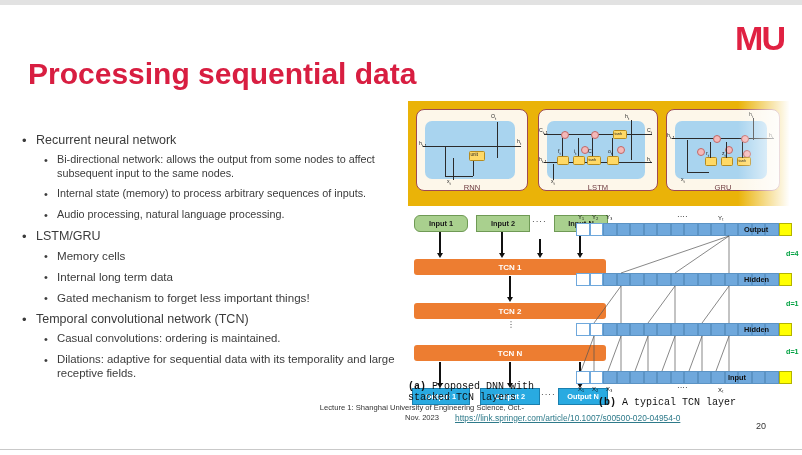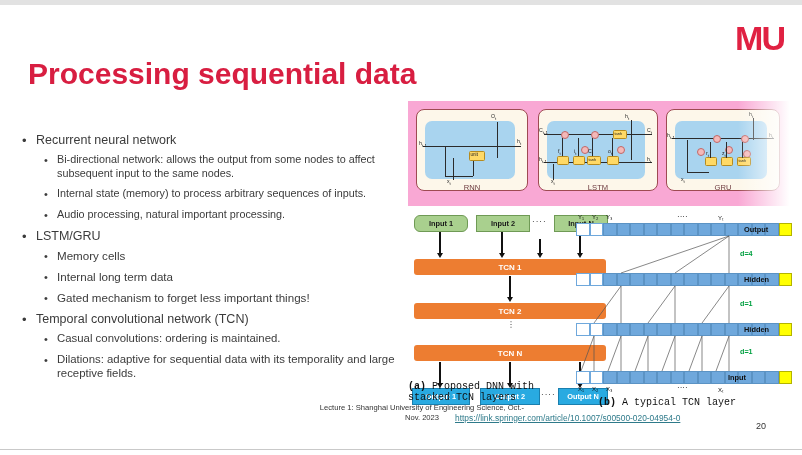--- a/index.html
+++ b/index.html
@@ -26,21 +26,21 @@
   .bullets{position:absolute;left:22px;top:128px;width:380px;color:#3b3b3b;}
   .b1{display:flex;margin:0 0 5px 0;}
   .b1 .dot{width:14px;flex:0 0 14px;font-size:13px;line-height:15px;color:#3b3b3b;}
   .b1 .txt{font-size:12.5px;line-height:15px;}
   .b2{display:flex;margin:0 0 7px 22px;}
   .b2 .dot{width:13px;flex:0 0 13px;font-size:11px;line-height:14px;color:#3b3b3b;}
   .b2 .txt{font-size:10.8px;line-height:13.6px;}
   .grp{margin-bottom:4px;}
 
   
-  .fig-cells{position:absolute;left:408px;top:96px;width:386px;height:105px;background:#f9a8d4;}
+  .fig-cells{position:absolute;left:408px;top:96px;width:386px;height:105px;background:#eab308;}
   .fig-cells .fade{position:absolute;right:0;top:0;width:56px;height:105px;
       background:linear-gradient(90deg,rgba(247,239,217,0) 0%,#ffffff 92%);}
   .cellbox{position:absolute;top:8px;height:80px;border:1.2px solid #9e4a52;border-radius:8px;background:#fdf7ea;}
   .cellbox .inner{position:absolute;left:8px;top:11px;right:12px;bottom:11px;background:#a9d4ef;border-radius:7px;}
   .cellcap{position:absolute;bottom:-2px;width:100%;text-align:center;font-size:7.6px;color:#6d3a3f;}
   .gate{position:absolute;width:10px;height:7px;background:#ffd966;border:0.6px solid #b58b1f;border-radius:1.5px;}
   .op{position:absolute;width:6px;height:6px;border-radius:50%;background:#f4b8b8;border:0.6px solid #c06868;}
   .tanh{position:absolute;width:12px;height:7px;background:#ffd966;border:0.6px solid #b58b1f;border-radius:1.5px;}
   .ln{position:absolute;background:#2b2b2b;}
   .lbl{position:absolute;font-size:5.2px;color:#222;}
@@ -61,21 +61,21 @@
   .cap{position:absolute;font-family:Liberation Mono, monospace;font-size:10px;color:#111;}
   .cap b{font-weight:bold;}
 
   
   .fig-b{position:absolute;left:572px;top:206px;width:222px;height:196px;}
   .row{position:absolute;height:13px;display:flex;}
   .cell-w{width:13.5px;height:13px;background:#ffffff;border:0.7px solid #6fa8dc;box-sizing:border-box;}
   .cell-b{width:13.5px;height:13px;background:#6fa8dc;border:0.7px solid #5b93c4;box-sizing:border-box;}
   .cell-y{width:13.5px;height:13px;background:#ffff00;border:0.7px solid #b3b300;box-sizing:border-box;}
   .rlbl{position:absolute;font-size:7.4px;color:#111;font-weight:bold;}
-  .dlbl{position:absolute;font-size:7.2px;color:#00a040;font-weight:bold;}
+  .dlbl{position:absolute;font-size:7.2px;color:#00a040;font-weight:bold;margin-left:46px;}
   .tick{position:absolute;font-size:6px;color:#111;}
   .topdots{position:absolute;font-size:8px;color:#333;}
 
   
   .footer{position:absolute;left:272px;top:398px;width:300px;text-align:center;
           font-size:7.6px;color:#333;line-height:10px;}
   .url{position:absolute;left:455px;top:408px;font-size:8.4px;color:#2e7a8a;
        text-decoration:underline;white-space:nowrap;}
   .pageno{position:absolute;left:756px;top:416px;font-size:9px;color:#333;}
 </style>
@@ -100,21 +100,21 @@
       <div class="b2">
         <span class="dot">•</span>
         <span class="txt">Bi-directional network: allows the output from some nodes to affect subsequent input to the same nodes.</span>
       </div>
       <div class="b2">
         <span class="dot">•</span>
         <span class="txt">Internal state (memory) to process arbitrary sequences of inputs.</span>
       </div>
       <div class="b2">
         <span class="dot">•</span>
-        <span class="txt">Audio processing, natural important processing.</span>
+        <span class="txt">Audio processing, natural language processing.</span>
       </div>
     </div>
 
     <div class="grp">
       <div class="b1">
         <span class="dot">•</span>
         <span class="txt">LSTM/GRU</span>
       </div>
       <div class="b2">
         <span class="dot">•</span>

